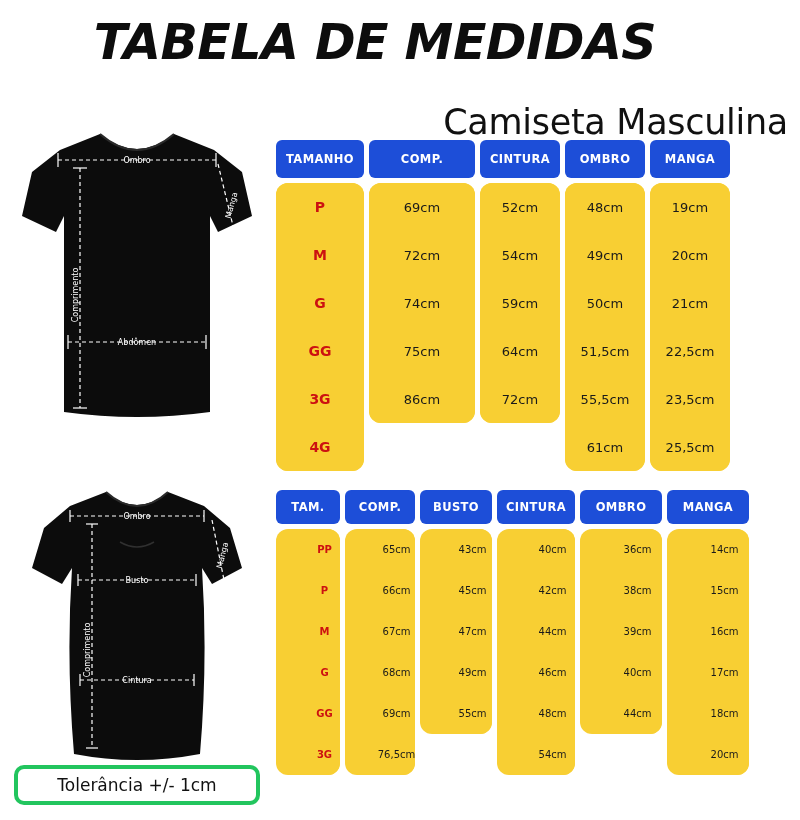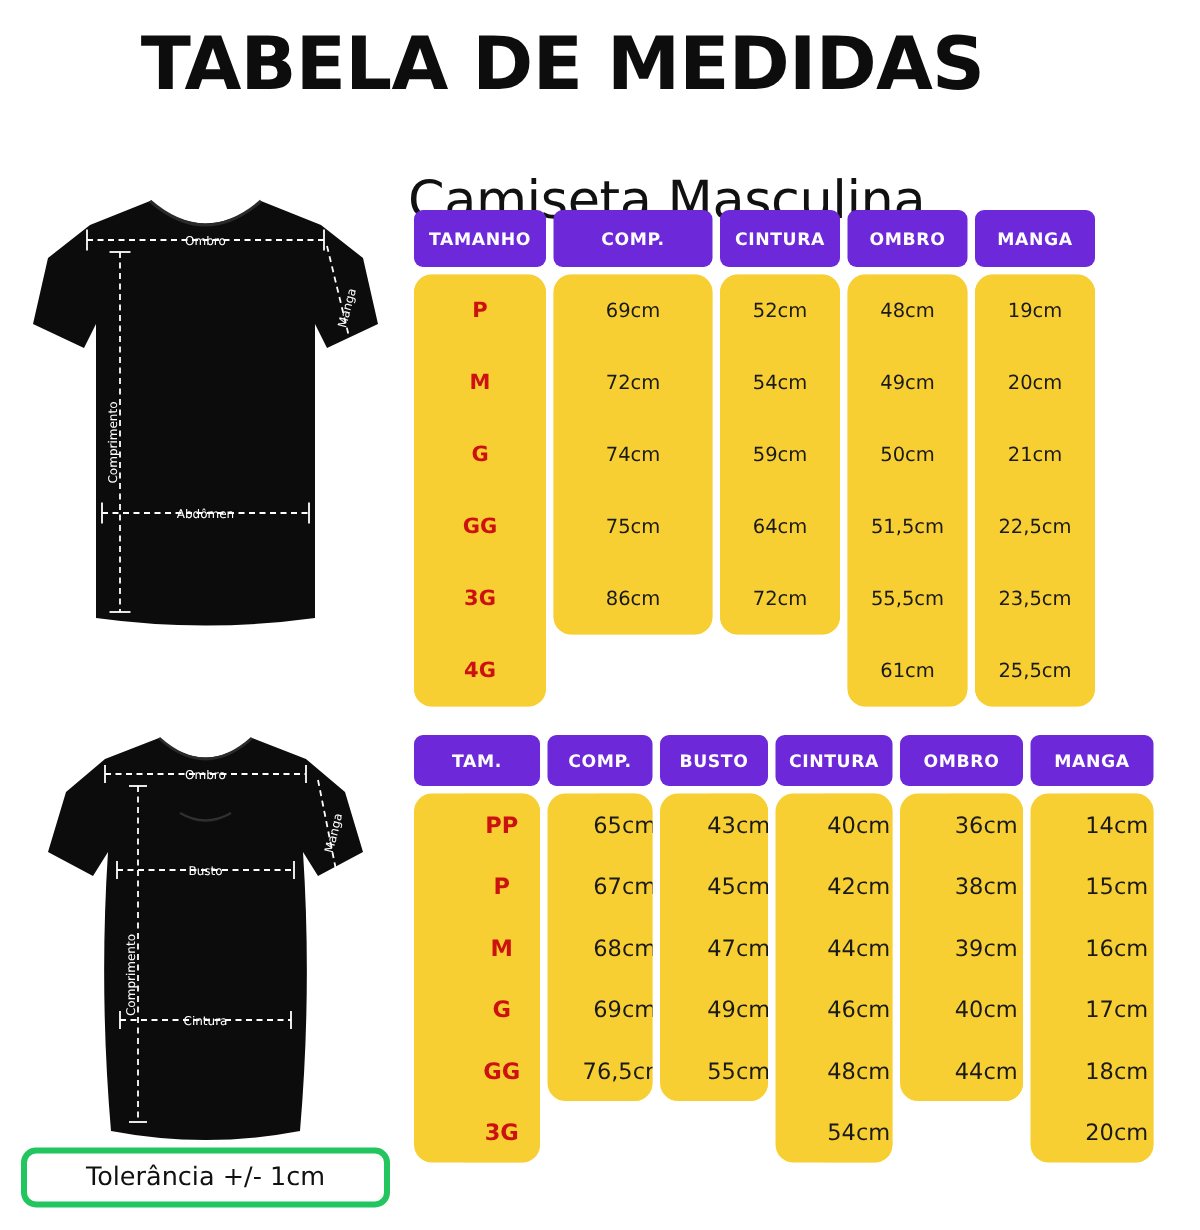--- a/index.html
+++ b/index.html
@@ -19,53 +19,54 @@
   
   .main-title {
     position: absolute;
     top: 14px; left: 0; width: 750px;
     text-align: center;
     font-size: 49px;
     font-weight: 800;
     letter-spacing: -0.5px;
     color: #0d0d0d;
     font-family: "DejaVu Sans", sans-serif;
+    font-style: italic;
   }
 
   
   .section-title {
     position: absolute;
     font-size: 35px;
     font-weight: 400;
     color: #111;
     letter-spacing: -0.3px;
     font-family: "DejaVu Sans", sans-serif;
   }
-  #title-masc { top: 114px; left: 272px; width: 516px; text-align: left; }
+  #title-masc { top: 102px; left: 272px; width: 516px; text-align: right; }
   #title-fem  { top: 450px; left: 272px; width: 516px; text-align: center; }
 
   
   .shirt-wrap { position: absolute; }
   #shirt-masc { top: 120px; left: 12px; width: 250px; height: 310px; }
   #shirt-fem  { top: 480px; left: 22px; width: 230px; height: 290px; }
   .shirt-wrap svg { display: block; width: 100%; height: 100%; }
 
   
   .table {
     position: absolute;
     display: flex;
     gap: 5px;
   }
   #table-masc { top: 140px; left: 276px; }
   #table-fem  { top: 490px; left: 276px; }
 
   .col { display: flex; flex-direction: column; gap: 5px; }
 
   .head-cell {
-    background: #6d28d9;
+    background: #1d4ed8;
     color: #ffffff;
     font-size: 11.5px;
     font-weight: 700;
     letter-spacing: 0.4px;
     display: flex;
     align-items: center;
     justify-content: center;
     border-radius: 6px;
   }
   .body-cell {
@@ -95,27 +96,27 @@
   #table-masc .body-cell { height: 48px; }
   #table-masc .col-0 { width: 88px; }
   #table-masc .col-1 { width: 106px; }
   #table-masc .col-2 { width: 80px; }
   #table-masc .col-3 { width: 80px; }
   #table-masc .col-4 { width: 80px; }
 
   
   #table-fem .head-cell { height: 34px; }
   #table-fem .body-cell { height: 41px; }
-  #table-fem .col-0 { width: 84px; }
+  #table-fem .col-0 { width: 64px; }
   #table-fem .col-1 { width: 70px; }
   #table-fem .col-2 { width: 72px; }
   #table-fem .col-3 { width: 78px; }
   #table-fem .col-4 { width: 82px; }
   #table-fem .col-5 { width: 82px; }
-  #table-fem .body-cell { font-size: 15px; margin-left: 33px; }
+  #table-fem .body-cell { font-size: 10px; margin-left: 33px; }
 
   
   #tolerance {
     position: absolute;
     top: 765px; left: 14px;
     width: 246px; height: 40px;
     border: 4px solid #22c55e;
     border-radius: 10px;
     display: flex;
     align-items: center;
@@ -255,20 +256,21 @@
           <div class="body-cell size-label">M</div>
           <div class="body-cell size-label">G</div>
           <div class="body-cell size-label">GG</div>
           <div class="body-cell size-label">3G</div>
         </div>
       </div>
       <div class="col col-1">
         <div class="head-cell">COMP.</div>
         <div class="body-group">
           <div class="body-cell">65cm</div>
+          <div class="body-cell">66cm</div>
           <div class="body-cell">67cm</div>
           <div class="body-cell">68cm</div>
           <div class="body-cell">69cm</div>
           <div class="body-cell">76,5cm</div>
         </div>
       </div>
       <div class="col col-2">
         <div class="head-cell">BUSTO</div>
         <div class="body-group">
           <div class="body-cell">43cm</div>

